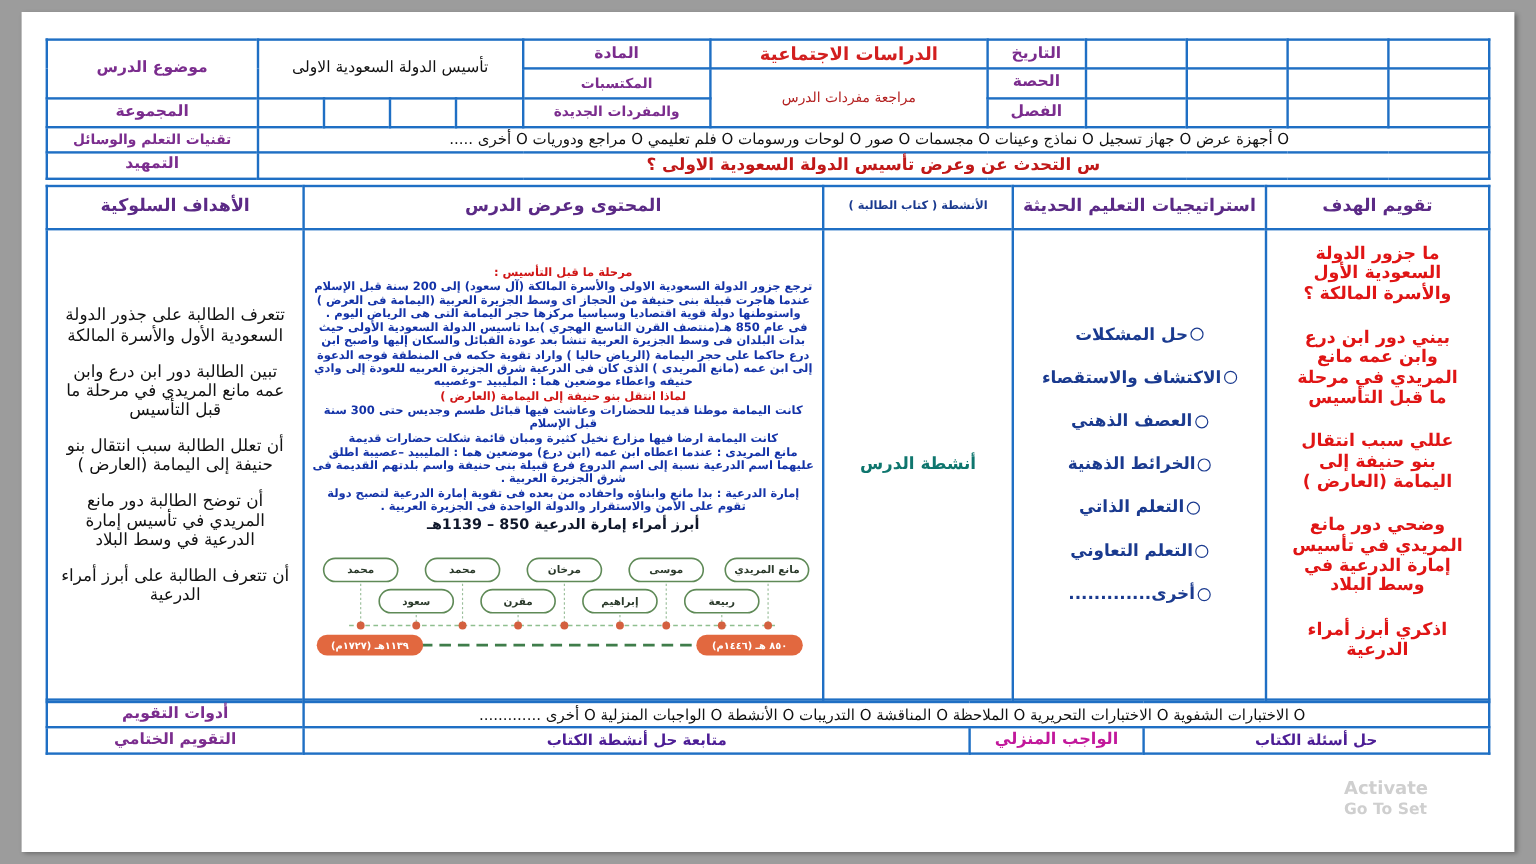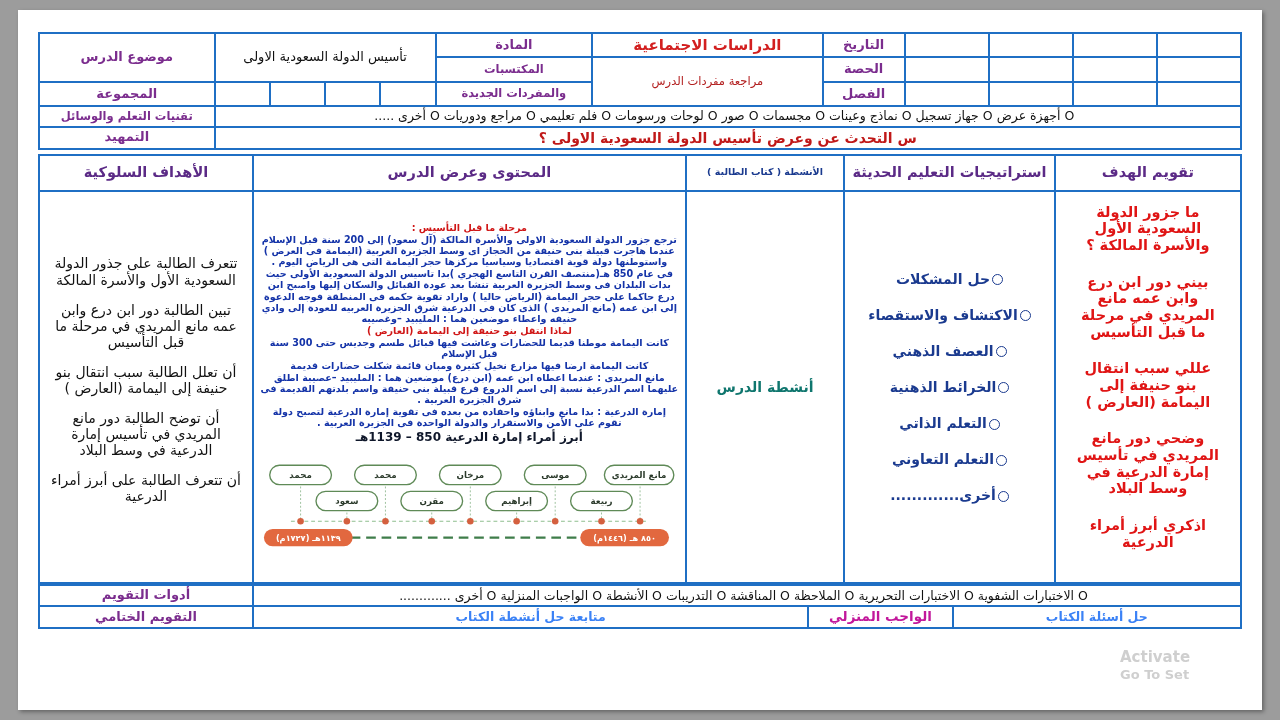--- a/index.html
+++ b/index.html
@@ -164,21 +164,21 @@
   .evaluation p { margin: 0 0 20px 0; }
   
   .toolsrow {
     text-align: right;
     font-size: 12.5px;
     color: #111;
     padding-right: 10px !important;
     white-space: nowrap;
   }
   .finalrow {
-    color: #3b82f6;
+    color: #4c1d95;
     font-weight: bold;
     font-size: 12.5px;
     text-align: center;
   }
   .pink {
     color: #c2189b;
     font-weight: bold;
     font-size: 13.5px;
     margin-top: 36px;
   }

